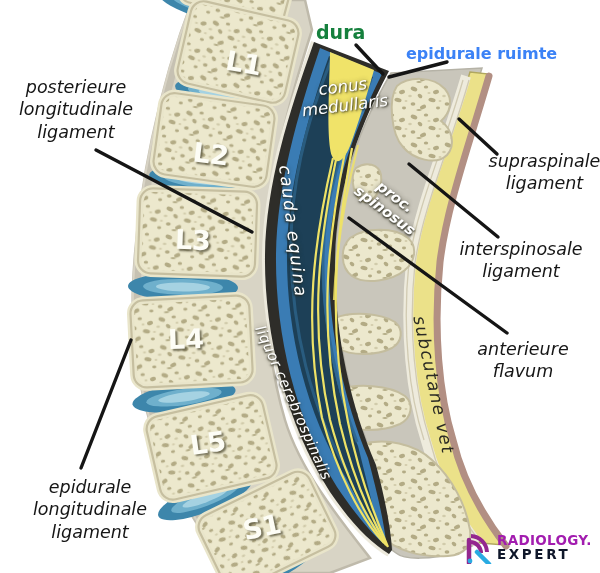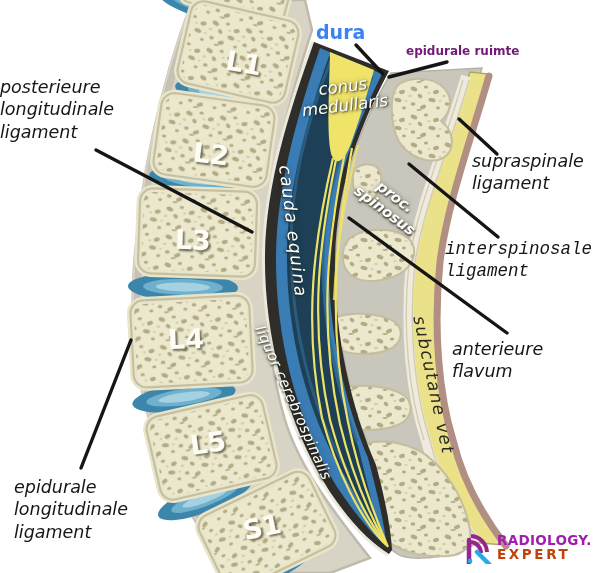--- a/index.html
+++ b/index.html
@@ -1,39 +1,39 @@
 <!DOCTYPE html>
 <html><head>
 <meta charset="utf-8">
 <style>
   html,body{margin:0;padding:0;background:#fff;}
   .stage{position:relative;width:600px;height:573px;background:#ffffff;overflow:hidden;
          font-family:"DejaVu Sans","Liberation Sans",sans-serif;}
   svg.art{position:absolute;left:0;top:0;}
   .lbl{position:absolute;color:#161616;font-style:italic;font-size:17.5px;line-height:1.28;
-       white-space:pre-line;}
-  .dura-lbl{position:absolute;font-weight:bold;font-style:normal;font-size:19px;color:#3b82f6;}
-  .epi-lbl{position:absolute;font-weight:bold;font-size:12px;color:#701a75;white-space:nowrap;}
+       white-space:pre-line;text-align:center;}
+  .dura-lbl{position:absolute;font-weight:bold;font-style:normal;font-size:19px;color:#15803d;}
+  .epi-lbl{position:absolute;font-weight:bold;font-size:16px;color:#3b82f6;white-space:nowrap;}
   .white-lbl{position:absolute;color:#ffffff;font-style:italic;white-space:pre-line;text-align:center;
        text-shadow:1px 1px 2px rgba(35,35,22,.9),0 0 5px rgba(35,35,22,.45);}
   .conus{left:294px;top:78px;width:100px;font-size:16.5px;line-height:1.15;transform:rotate(-7deg);}
   .cauda{left:295px;top:164px;font-size:17px;letter-spacing:1.5px;white-space:nowrap;
          transform-origin:0 0;transform:rotate(83deg);}
   .liquor{left:267px;top:323px;font-size:14.5px;letter-spacing:.5px;white-space:nowrap;
          transform-origin:0 0;transform:rotate(66deg);}
   .procspin{left:350px;top:187px;width:80px;font-size:14.5px;font-weight:bold;line-height:1.15;
          transform:rotate(37deg);}
   .subcut{position:absolute;left:429px;top:314px;color:#2a2a24;font-style:italic;font-size:17px;
          letter-spacing:1.5px;white-space:nowrap;transform-origin:0 0;transform:rotate(78deg);}
   .vlabel{position:absolute;color:#fdfdf6;font-weight:bold;font-size:27px;
          text-shadow:2px 2px 2px rgba(90,86,62,.8);transform:translate(-50%,-50%);}
   .logo{position:absolute;left:465px;top:534px;display:flex;align-items:flex-start;}
   .logo-text{margin-left:4px;line-height:1.0;font-weight:bold;font-size:13.5px;}
   .logo-top{color:#a21caf;letter-spacing:.3px;}
-  .logo-bottom{color:#c2410c;letter-spacing:2.6px;}
+  .logo-bottom{color:#0f172a;letter-spacing:2.6px;}
 </style>
 </head>
 <body>
 
 <div class="stage">
 
   <svg class="art" width="600" height="573" viewBox="0 0 600 573">
     <defs>
       <pattern id="bone" width="34" height="28" patternUnits="userSpaceOnUse">
         <rect width="34" height="28" fill="#ece8cd"></rect>
@@ -208,21 +208,21 @@
     </g>
   </svg>
 
   <div class="dura-lbl" style="left:316px;top:21px;">dura</div>
   <div class="epi-lbl" style="left:406px;top:44px;">epidurale ruimte</div>
   <div class="lbl" style="left:0px;top:76px;width:152px;">posterieure
 longitudinale
 ligament</div>
   <div class="lbl" style="left:472px;top:150px;width:145px;">supraspinale
 ligament</div>
-  <div class="lbl" style="left:445px;top:238px;width:152px;font-family:Liberation Mono, monospace;">interspinosale
+  <div class="lbl" style="left:445px;top:238px;width:152px;">interspinosale
 ligament</div>
   <div class="lbl" style="left:452px;top:338px;width:142px;">anterieure
 flavum</div>
   <div class="lbl" style="left:14px;top:476px;width:152px;">epidurale
 longitudinale
 ligament</div>
   <div class="subcut">subcutane vet</div>
 
   <div class="white-lbl conus">conus
 medullaris</div>

